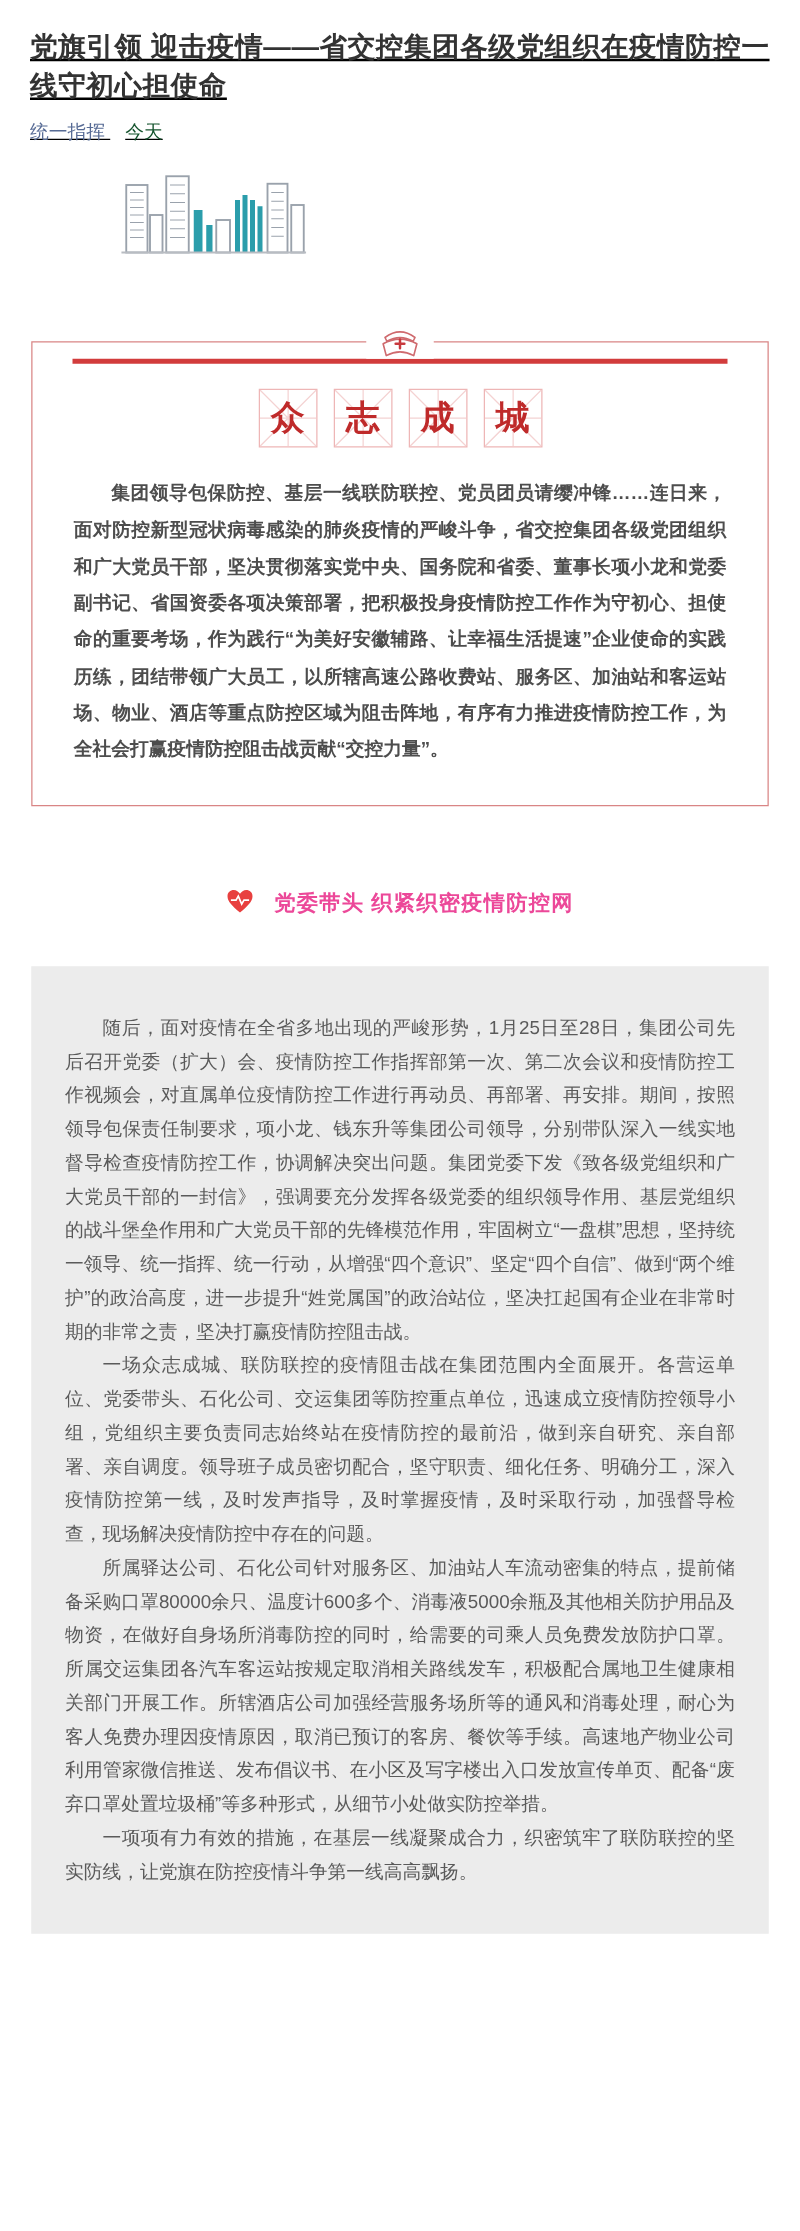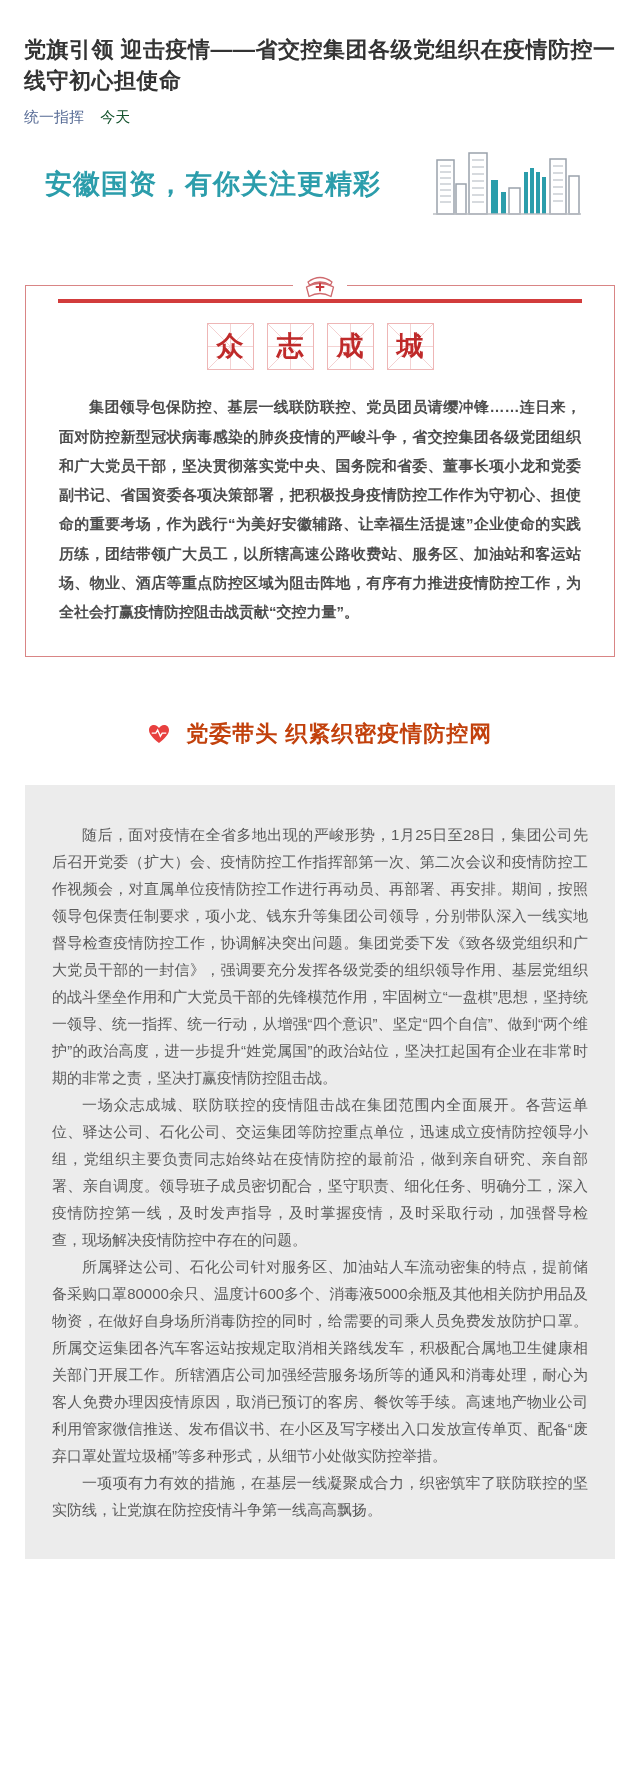--- a/index.html
+++ b/index.html
@@ -6,21 +6,21 @@
   html, body { background: #ffffff; }
   body {
     width: 640px;
     min-height: 1785px;
     margin: 0 auto;
     font-family: "Liberation Sans", "DejaVu Sans", sans-serif;
     -webkit-font-smoothing: antialiased;
   }
 
   
-  .article-header { padding: 34px 24px 0 24px; }
+  .article-header { padding: 22px 24px 0 24px; text-decoration: underline; }
   h1.title {
     font-size: 22px;
     line-height: 1.42;
     color: #333333;
     font-weight: 700;
     letter-spacing: 0.5px;
   }
   .byline { margin-top: 12px; font-size: 15px; }
   .byline .account { color: #576b95; cursor: pointer; }
   .byline .date { color: #14532d; margin-left: 12px; }
@@ -99,23 +99,23 @@
   }
 
   
   .section-header {
     margin-top: 66px;
     text-align: center;
     line-height: 1;
   }
   .section-header .heart { vertical-align: -3px; margin-right: 12px; }
   .section-header .section-title {
-    font-size: 22px;
-    font-weight: 700;
-    color: #c2410c;
+    font-size: 17px;
+    font-weight: 700;
+    color: #ec4899;
     letter-spacing: 1px;
   }
 
   
   .article-body {
     margin: 38px 25px 28px 25px;
     background: #ececec;
     padding: 36px 27px;
   }
   .article-body p {
@@ -131,21 +131,20 @@
 
 <div class="article-header">
   <h1 class="title">党旗引领 迎击疫情——省交控集团各级党组织在疫情防控一线守初心担使命</h1>
   <div class="byline">
     <span class="account">统一指挥</span>
     <span class="date">今天</span>
   </div>
 </div>
 
 <div class="banner">
-  <span class="slogan">安徽国资，有你关注更精彩</span>
   <span class="skyline">
     <svg width="148" height="68" viewBox="0 0 148 68">
       <g fill="none" stroke="#9aa2ac" stroke-width="1.5">
         <rect x="4" y="12" width="17" height="54" fill="#ffffff"></rect>
         <path d="M7 18h11M7 24h11M7 30h11M7 36h11M7 42h11M7 48h11M7 54h11" stroke-width="0.8"></path>
         <rect x="23" y="36" width="10" height="30" fill="#ffffff"></rect>
         <rect x="36" y="5" width="18" height="61" fill="#ffffff"></rect>
         <path d="M39 12h12M39 19h12M39 26h12M39 33h12M39 40h12M39 47h12M39 54h12" stroke-width="0.8"></path>
       </g>
       <g fill="#2b9dab">
@@ -212,16 +211,16 @@
     <svg width="22" height="20" viewBox="0 0 24 22">
       <path d="M12 21 C5 15 1 11 1 6.5 C1 3 3.5 1 6.5 1 C8.8 1 11 2.5 12 4.5 C13 2.5 15.2 1 17.5 1 C20.5 1 23 3 23 6.5 C23 11 19 15 12 21 Z" fill="#e8403f"></path>
       <polyline points="4,10 8.5,10 10.5,6.5 13.5,13.5 15.5,10 20,10" fill="none" stroke="#ffffff" stroke-width="1.5"></polyline>
     </svg>
   </span>
   <span class="section-title">党委带头 织紧织密疫情防控网</span>
 </div>
 
 <div class="article-body">
   <p>随后，面对疫情在全省多地出现的严峻形势，1月25日至28日，集团公司先后召开党委（扩大）会、疫情防控工作指挥部第一次、第二次会议和疫情防控工作视频会，对直属单位疫情防控工作进行再动员、再部署、再安排。期间，按照领导包保责任制要求，项小龙、钱东升等集团公司领导，分别带队深入一线实地督导检查疫情防控工作，协调解决突出问题。集团党委下发《致各级党组织和广大党员干部的一封信》，强调要充分发挥各级党委的组织领导作用、基层党组织的战斗堡垒作用和广大党员干部的先锋模范作用，牢固树立“一盘棋”思想，坚持统一领导、统一指挥、统一行动，从增强“四个意识”、坚定“四个自信”、做到“两个维护”的政治高度，进一步提升“姓党属国”的政治站位，坚决扛起国有企业在非常时期的非常之责，坚决打赢疫情防控阻击战。</p>
-  <p>一场众志成城、联防联控的疫情阻击战在集团范围内全面展开。各营运单位、驿达公司、石化公司、交运集团等防控重点单位，迅速成立疫情防控领导小组，党组织主要负责同志始终站在疫情防控的最前沿，做到亲自研究、亲自部署、亲自调度。领导班子成员密切配合，坚守职责、细化任务、明确分工，深入疫情防控第一线，及时发声指导，及时掌握疫情，及时采取行动，加强督导检查，现场解决疫情防控中存在的问题。</p>
+  <p>一场众志成城、联防联控的疫情阻击战在集团范围内全面展开。各营运单位、党委带头、石化公司、交运集团等防控重点单位，迅速成立疫情防控领导小组，党组织主要负责同志始终站在疫情防控的最前沿，做到亲自研究、亲自部署、亲自调度。领导班子成员密切配合，坚守职责、细化任务、明确分工，深入疫情防控第一线，及时发声指导，及时掌握疫情，及时采取行动，加强督导检查，现场解决疫情防控中存在的问题。</p>
   <p>所属驿达公司、石化公司针对服务区、加油站人车流动密集的特点，提前储备采购口罩80000余只、温度计600多个、消毒液5000余瓶及其他相关防护用品及物资，在做好自身场所消毒防控的同时，给需要的司乘人员免费发放防护口罩。所属交运集团各汽车客运站按规定取消相关路线发车，积极配合属地卫生健康相关部门开展工作。所辖酒店公司加强经营服务场所等的通风和消毒处理，耐心为客人免费办理因疫情原因，取消已预订的客房、餐饮等手续。高速地产物业公司利用管家微信推送、发布倡议书、在小区及写字楼出入口发放宣传单页、配备“废弃口罩处置垃圾桶”等多种形式，从细节小处做实防控举措。</p>
   <p>一项项有力有效的措施，在基层一线凝聚成合力，织密筑牢了联防联控的坚实防线，让党旗在防控疫情斗争第一线高高飘扬。</p>
 </div>
 
 </body></html>

